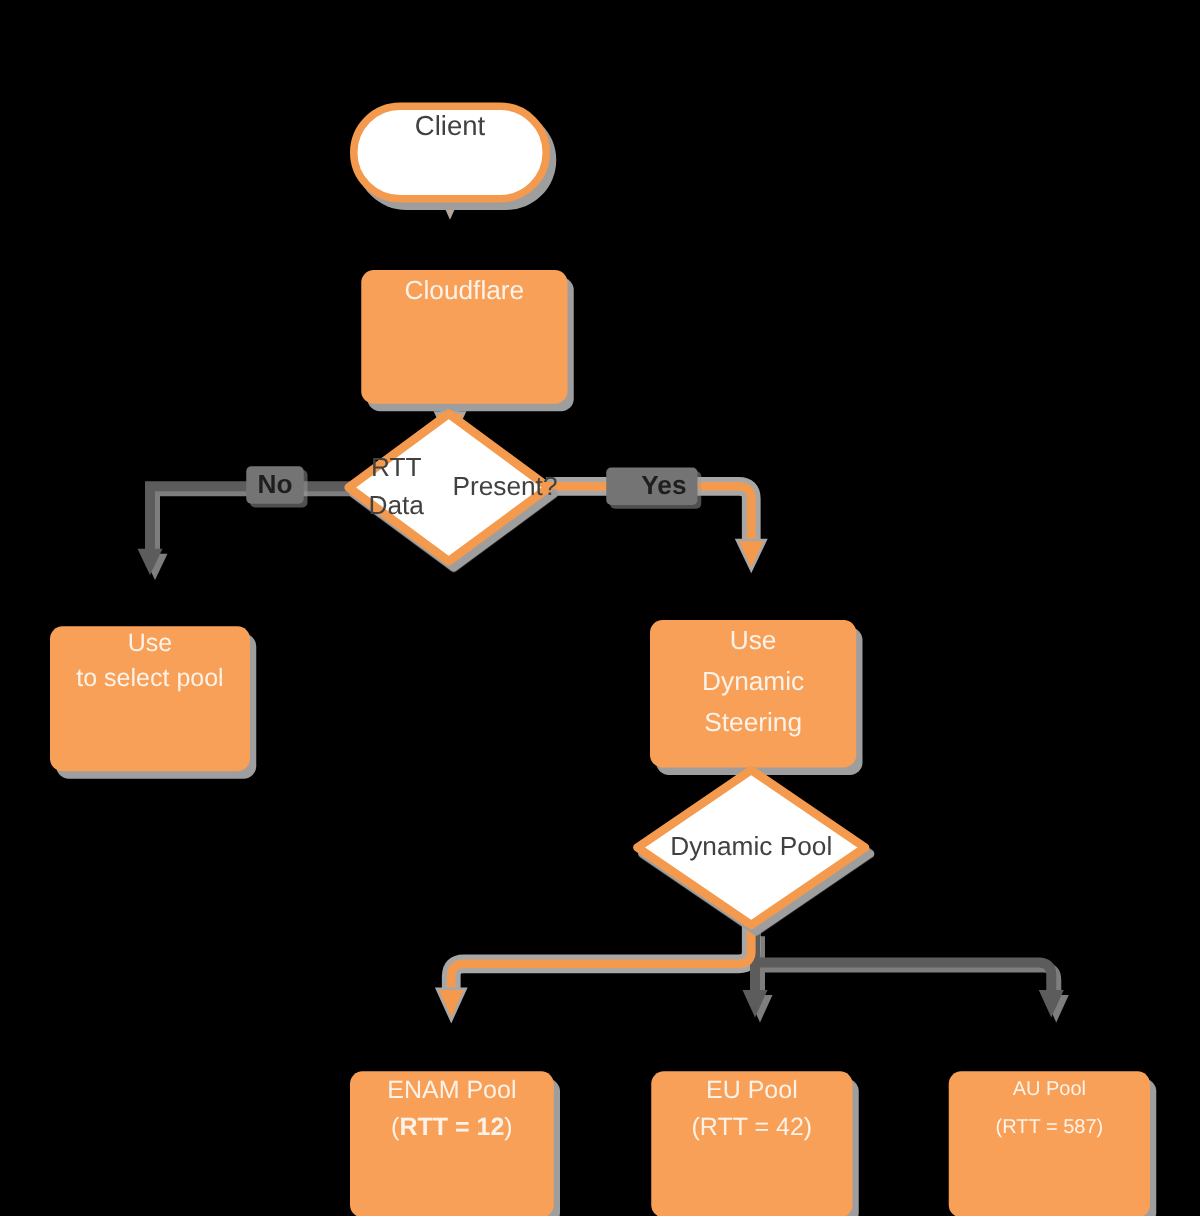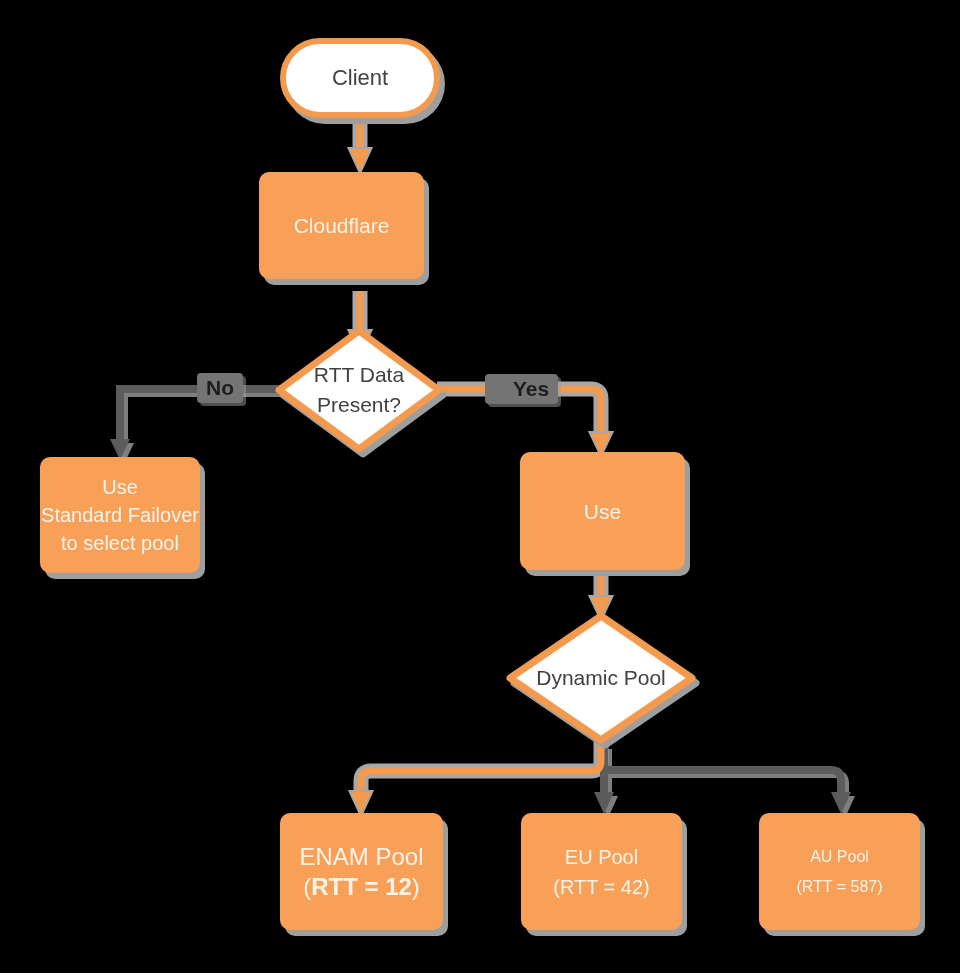--- a/index.html
+++ b/index.html
@@ -9,37 +9,37 @@
   }
   svg.connectors{position:absolute;left:0;top:0;}
   .halo{stroke:#A7A7A7;stroke-width:15;fill:none;}
   .orange-line{stroke:#F49A4F;stroke-width:7;fill:none;}
   .orange-arrow{fill:#F49A4F;stroke:#A7A7A7;stroke-width:4;paint-order:stroke;}
   .dark-line{stroke:#5C5C5C;stroke-width:8;fill:none;}
   .dark-arrow{fill:#5C5C5C;}
   .darkgroup{filter:drop-shadow(4px 4px 0 rgba(158,158,158,0.8));}
 
   .node{
-    position:absolute;display:flex;flex-direction:column;align-items:center;justify-content:center;
-    text-align:center;box-sizing:border-box;
+    position:absolute;display:flex;flex-direction:column;align-items:center;
+    text-align:center;box-sizing:border-box;margin-top:44px;
   }
   .pill{
     background:#fff;border:6px solid #F49A4F;border-radius:44px;
     box-shadow:5px 6px 0 #9E9E9E;color:#414141;font-size:22px;
   }
   .obox{
     background:#F8A058;border-radius:10px;box-shadow:5px 6px 0 #9E9E9E;
     color:#FBF3EA;
   }
   .obox .ln{display:block;}
   .diamond{position:absolute;}
   .diamond svg{display:block;filter:drop-shadow(4px 5px 0 #9E9E9E);}
   .diamond .dtext{
     position:absolute;left:0;top:0;width:100%;height:100%;
-    display:flex;flex-direction:column;align-items:center;justify-content:center;
+    display:flex;flex-direction:row;align-items:center;justify-content:center;
     text-align:center;color:#414141;font-size:21px;line-height:30px;
   }
   .edge-label{
     position:absolute;background:#747474;color:#1E1E1E;font-size:21px;font-weight:bold;
     padding:3px 9px;border-radius:4px;text-align:center;
     box-shadow:3px 3px 0 rgba(158,158,158,0.5);
   }
   .bold{font-weight:bold;}
 </style>
 </head>
@@ -77,57 +77,57 @@
       <polygon class="orange-arrow" points="591,597 611,597 601,618"></polygon>
       <path class="orange-line" d="M601 739 V761 Q601 771 591 771 H371 Q361 771 361 781 V793"></path>
       <polygon class="orange-arrow" points="351,792 371,792 361,814"></polygon>
     </g>
   </svg>
 
   <div class="node pill" style="left:280px;top:38px;width:160px;height:80px;">
     <span>Client</span>
   </div>
 
-  <div class="node obox" style="left:259px;top:172px;width:165px;height:107px;font-size:21px;line-height:33px;">
+  <div class="node obox" style="left:289px;top:172px;width:165px;height:107px;font-size:21px;line-height:33px;">
     <span class="ln">Cloudflare</span>
   </div>
 
   <div class="diamond" style="left:272px;top:324px;width:174px;height:132px;">
     <svg width="174" height="132" viewBox="0 0 174 132">
       <polygon points="87,7 167,66 87,125 7,66" fill="#ffffff" stroke="#F49A4F" stroke-width="7" stroke-linejoin="round"></polygon>
     </svg>
     <div class="dtext">
       <span>RTT Data</span>
       <span>Present?</span>
     </div>
   </div>
 
   <div class="edge-label" style="left:197px;top:373px;">No</div>
   <div class="edge-label" style="left:485px;top:374px;padding-left:28px;">Yes</div>
 
   <div class="node obox" style="left:40px;top:457px;width:160px;height:116px;font-size:20px;line-height:28px;">
     <span class="ln">Use</span>
-    <span class="ln">Standard Failover</span>
     <span class="ln">to select pool</span>
   </div>
 
   <div class="node obox" style="left:520px;top:452px;width:165px;height:118px;font-size:21px;line-height:33px;">
     <span class="ln">Use</span>
+    <span class="ln">Dynamic Steering</span>
   </div>
 
   <div class="diamond" style="left:504px;top:610px;width:194px;height:136px;">
     <svg width="194" height="136" viewBox="0 0 194 136">
       <polygon points="97,6 188,68 97,130 6,68" fill="#ffffff" stroke="#F49A4F" stroke-width="7" stroke-linejoin="round"></polygon>
     </svg>
     <div class="dtext">
       <span>Dynamic Pool</span>
     </div>
   </div>
 
-  <div class="node obox" style="left:280px;top:813px;width:163px;height:117px;font-size:24px;line-height:30px;">
+  <div class="node obox" style="left:280px;top:813px;width:163px;height:117px;font-size:20px;line-height:30px;">
     <span class="ln">ENAM Pool</span>
     <span class="ln"><span>(</span><span class="bold">RTT = 12</span><span>)</span></span>
   </div>
 
   <div class="node obox" style="left:521px;top:813px;width:161px;height:117px;font-size:20px;line-height:30px;">
     <span class="ln">EU Pool</span>
     <span class="ln"><span>(</span><span>RTT = 42</span><span>)</span></span>
   </div>
 
   <div class="node obox" style="left:759px;top:813px;width:161px;height:117px;font-size:16px;line-height:30px;">

